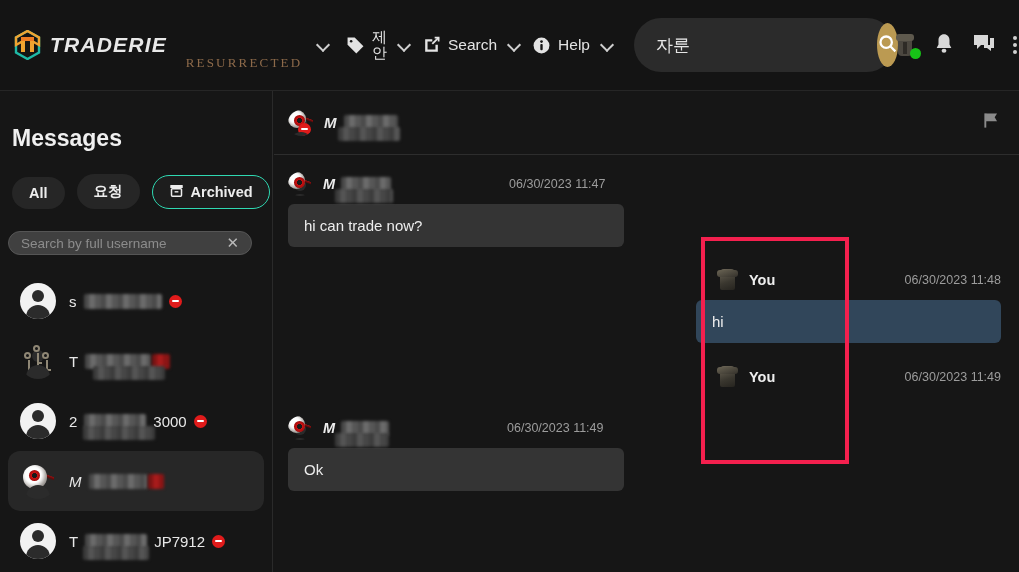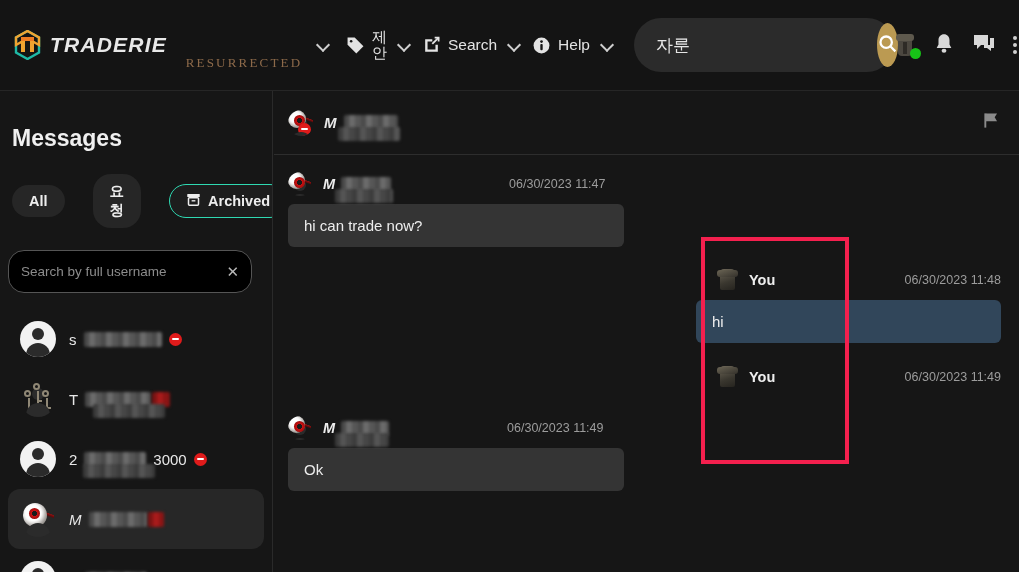--- a/index.html
+++ b/index.html
@@ -81,30 +81,30 @@
 
   
   .sidebar {
     position: absolute; left: 0; top: 91px; width: 273px; height: 481px;
     background: #161616; border-right: 1px solid #2a2a2a; overflow: hidden;
   }
   .side-title {
     font-size: 23px; font-weight: bold; color: #f0f0f0;
     padding: 34px 0 0 12px;
   }
-  .tabs { display: flex; gap: 28px; padding: 22px 0 0 12px; align-items: center; }
+  .tabs { display: flex; gap: 12px; padding: 22px 0 0 12px; align-items: flex-end; }
   .tab {
     border-radius: 18px; background: #262626; color: #ededed;
     font-size: 14.5px; font-weight: bold; padding: 7px 16px; cursor: pointer;
     border: 1.5px solid transparent; display: flex; align-items: center; gap: 7px;
   }
   .tab.active { background: #1d1d1d; border-color: #2fd9b2; }
   .searchbar {
-    margin: 22px 0 0 8px; width: 244px; height: 43px;
-    border-radius: 16px; border: 1px solid #555; background: #000000;
+    margin: 22px 0 0 8px; width: 244px; height: 24px;
+    border-radius: 16px; border: 1px solid #555; background: #404040;
     display: flex; align-items: center; padding: 0 12px;
   }
   .searchbar input {
     flex: 1; background: transparent; border: none; outline: none;
     color: #d8d8d8; font-size: 13.5px; font-family: "Liberation Sans", sans-serif;
   }
   .searchbar input::placeholder { color: #8c8c8c; }
   .clear-x { color: #b9b9b9; font-size: 15px; cursor: pointer; padding-left: 6px; }
 
   .convo-list { margin-top: 16px; }

